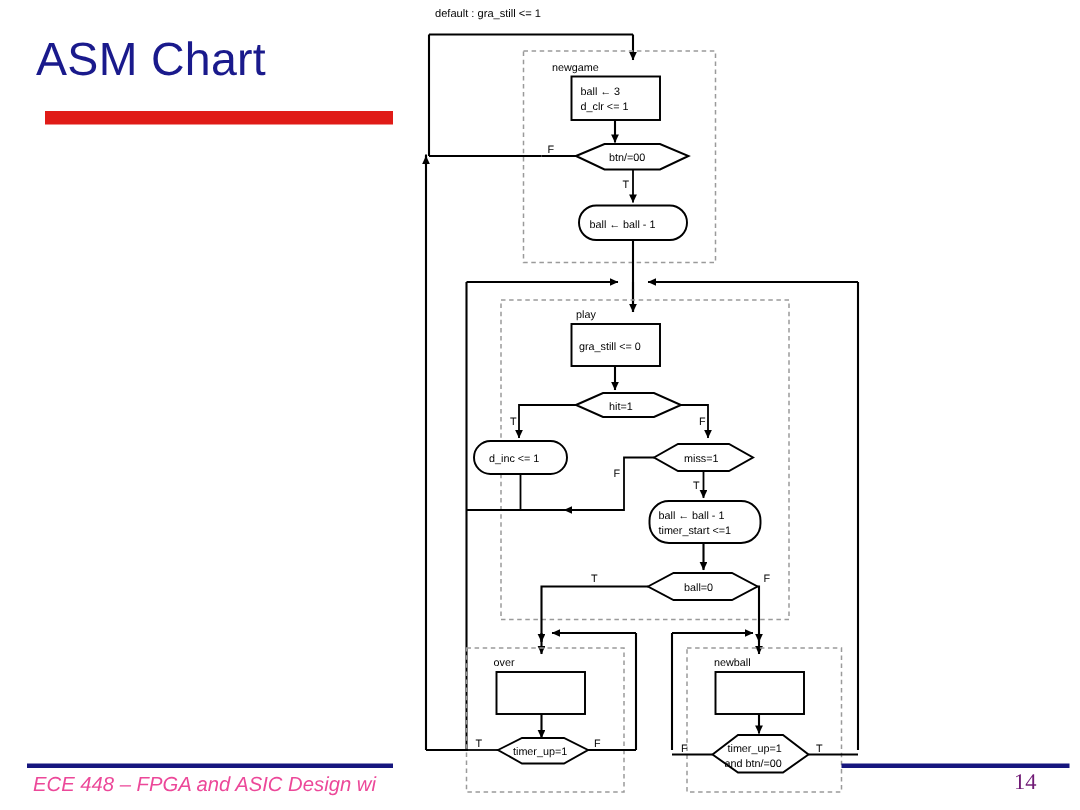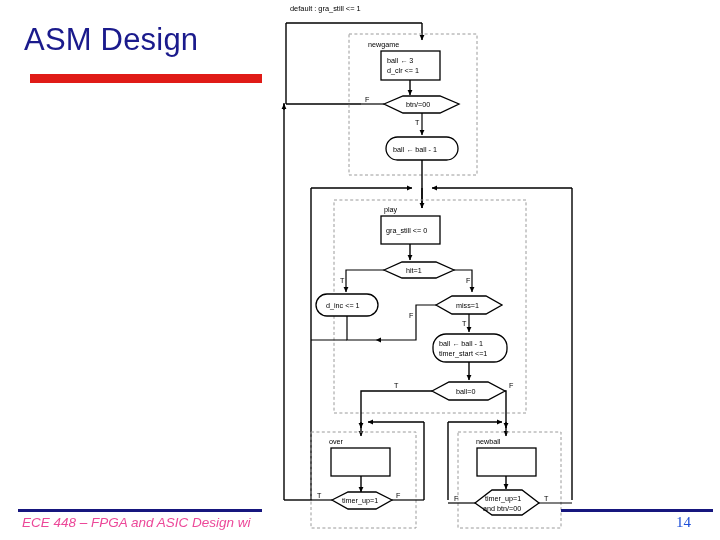--- a/index.html
+++ b/index.html
@@ -27,42 +27,42 @@
     position:absolute;left:22px;top:515px;
     font-size:13.5px;font-style:italic;color:#ec4899;
     font-family:"Liberation Sans",sans-serif;white-space:nowrap;
   }
   #footer-rule-right{
     position:absolute;left:561px;top:509px;width:152px;height:3px;
     background:#16167e;
   }
   #page-number{
     position:absolute;left:676px;top:514px;
-    font-size:15px;color:#1d4ed8;font-family:"Liberation Serif",serif;
+    font-size:15px;color:#701a75;font-family:"Liberation Serif",serif;
   }
 
   
   #asm-diagram{position:absolute;left:276px;top:0px;width:458px;height:421px;}
   svg text{font-family:"Liberation Sans",sans-serif;fill:#000;}
   .nodeshape{fill:#ffffff;stroke:#000000;stroke-width:1.3;}
   .ovalshape{fill:#ffffff;stroke:#000000;stroke-width:1.3;}
   .statebox{fill:none;stroke:#9a9a9a;stroke-width:1;stroke-dasharray:3 2.4;}
   .wire{fill:none;stroke:#000000;stroke-width:1.4;}
   .wirethin{fill:none;stroke:#000000;stroke-width:1.2;}
   .lbl{font-size:7.2px;}
   .lbl-state{font-size:7.2px;}
   .lbl-branch{font-size:7.2px;}
   .lbl-default{font-size:7.4px;}
 </style>
 </head>
 <body>
 
 <div id="slide">
 
-  <div id="title-text">ASM Design</div>
+  <div id="title-text">ASM Chart</div>
   <div id="title-rule"></div>
 
   <div id="asm-diagram">
     <svg viewBox="0 0 458 540" width="458" height="540" xmlns="http://www.w3.org/2000/svg">
       <defs>
         <marker id="arw" markerWidth="7" markerHeight="7" refX="5.4" refY="2.6" orient="auto" markerUnits="userSpaceOnUse">
           <path d="M0,0 L5.6,2.6 L0,5.2 z" fill="#000"></path>
         </marker>
       </defs>
 

